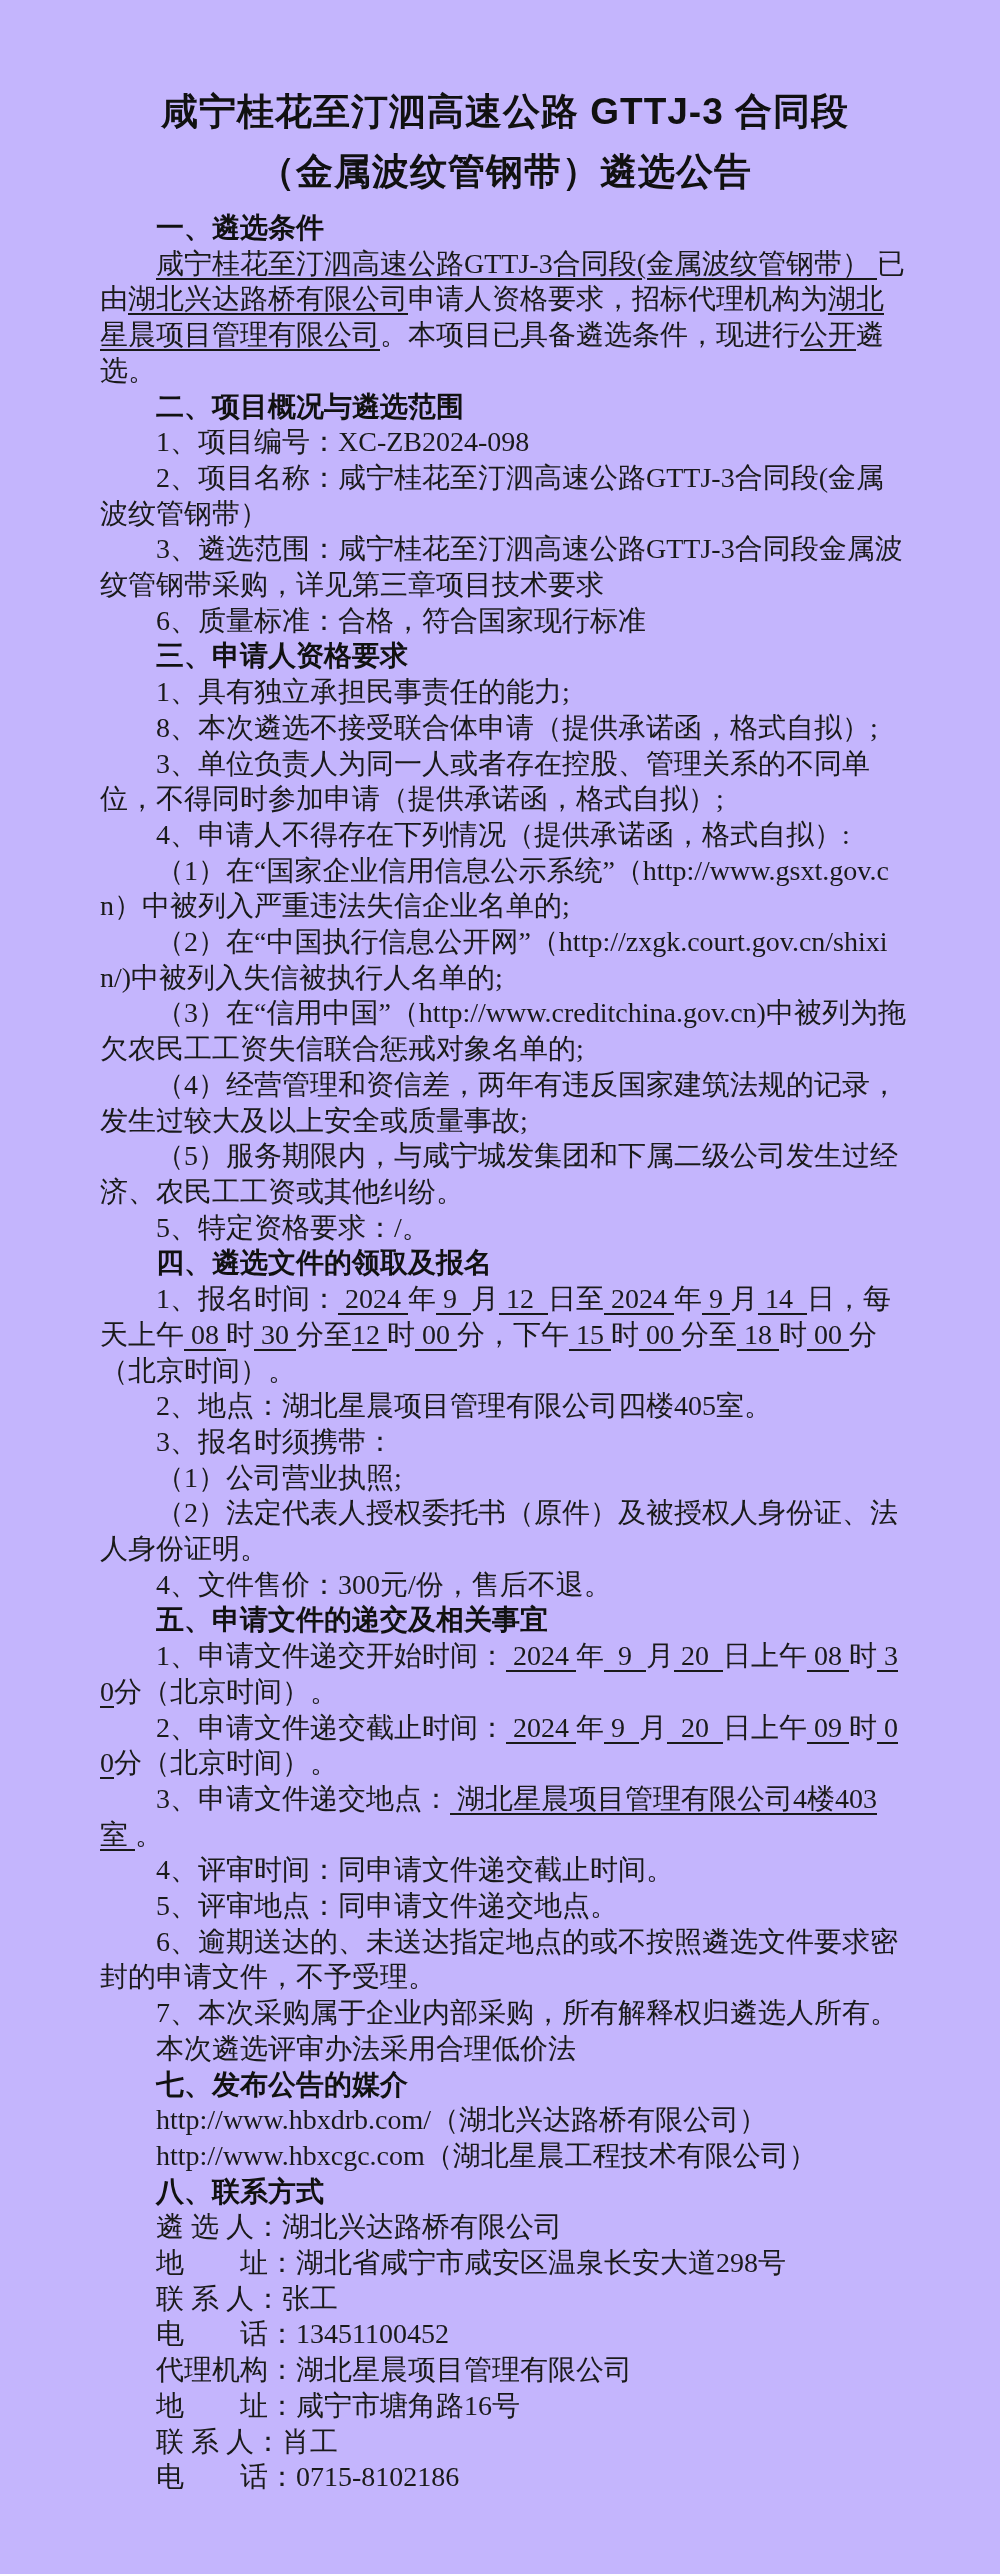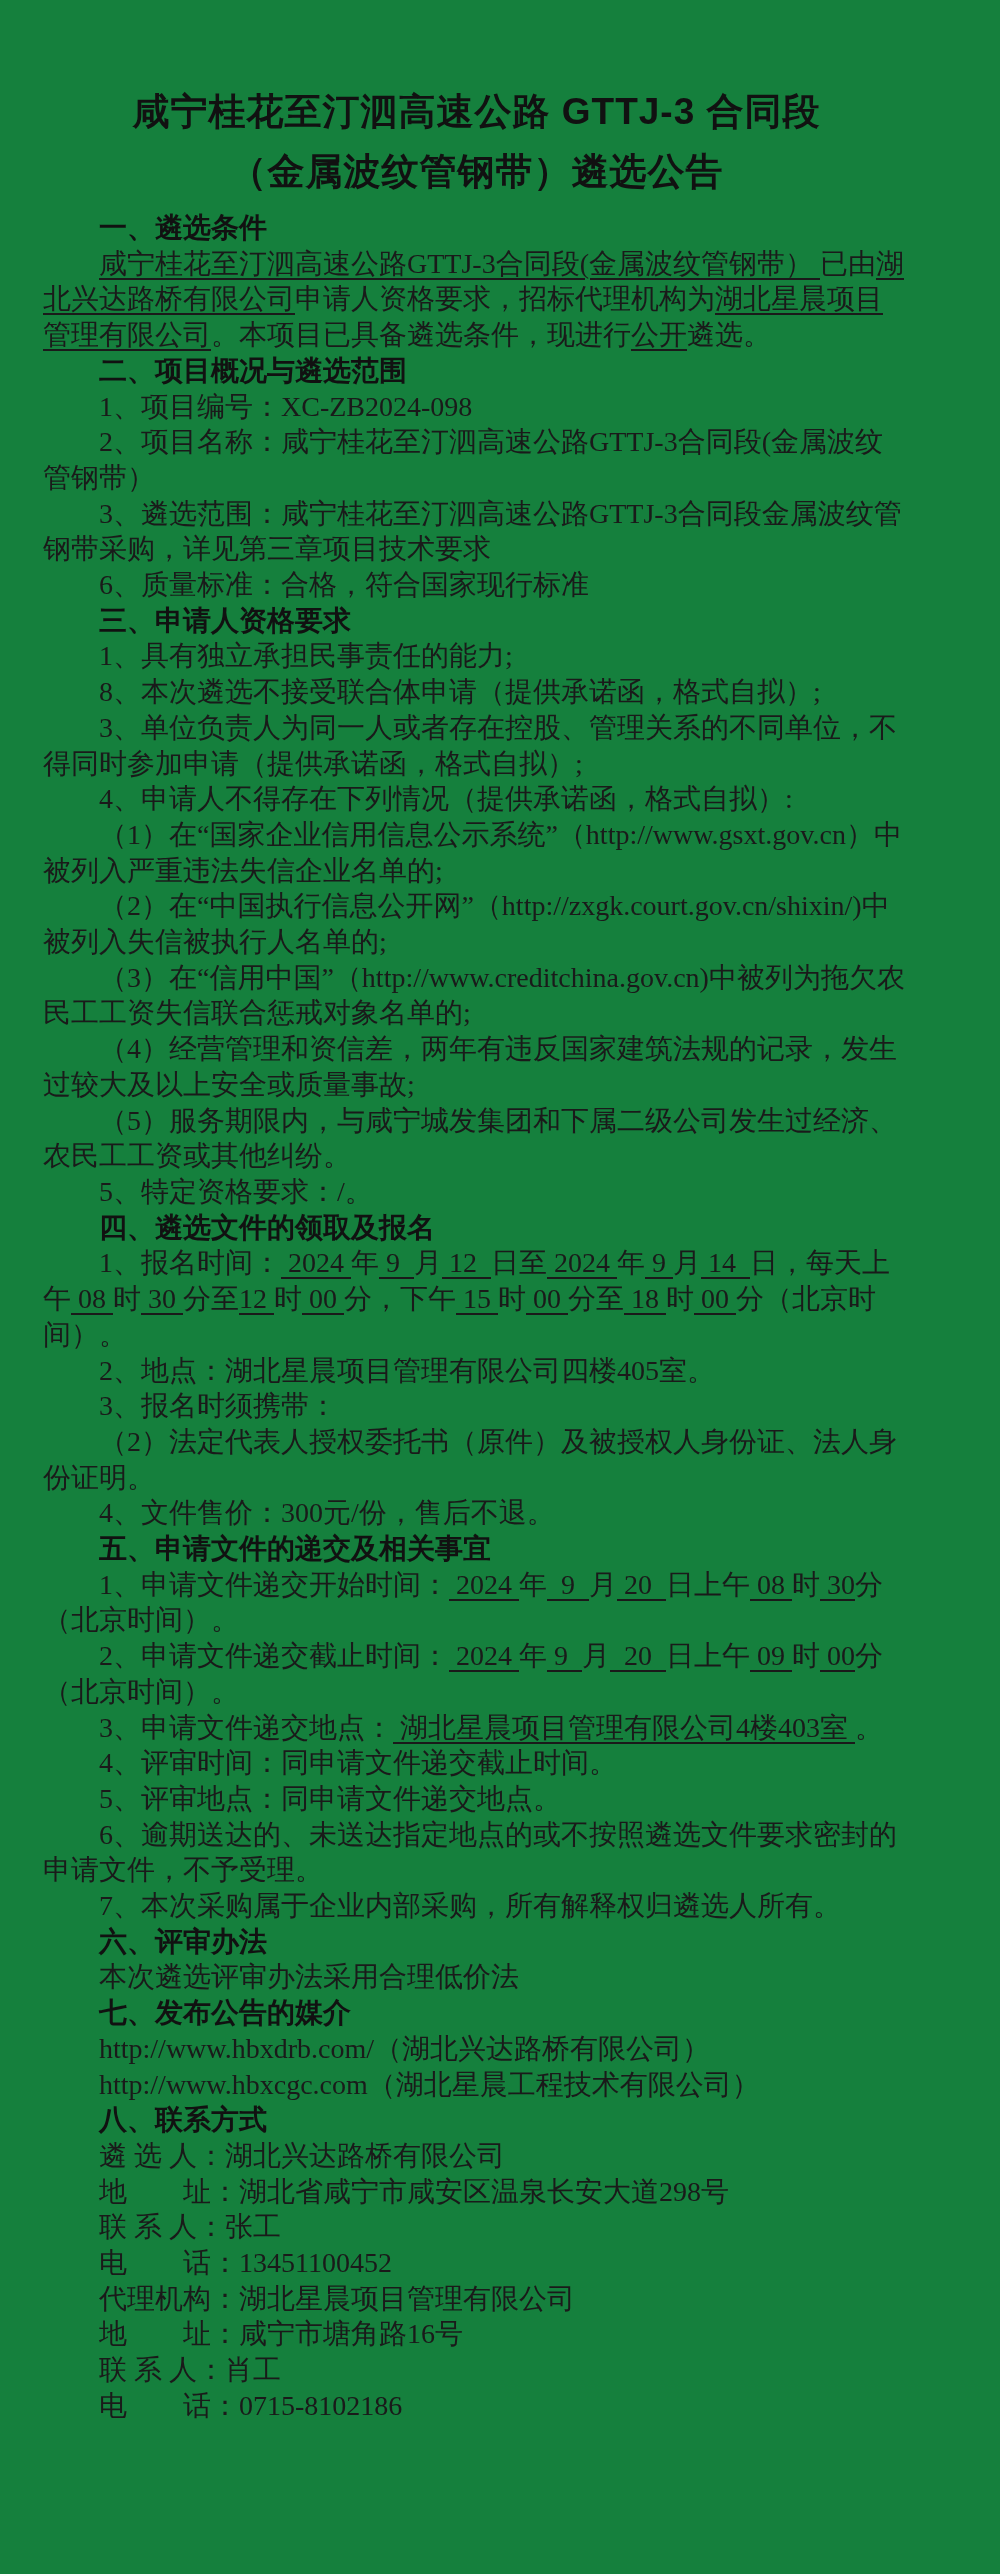--- a/index.html
+++ b/index.html
@@ -5,23 +5,23 @@
   html, body {
     margin: 0;
     padding: 0;
     background: #ffffff;
   }
   .page {
     position: relative;
     width: 1000px;
     height: 2574px;
     margin: 0 auto;
-    background: #15803d;
+    background: #c4b5fd;
     box-sizing: border-box;
-    padding: 82px 90px 0 43px;
+    padding: 82px 90px 0 100px;
     color: #161616;
     overflow: hidden;
   }
   .title {
     text-align: center;
     font-family: "Liberation Sans", "DejaVu Sans", sans-serif;
     font-weight: 800;
     font-size: 37px;
     line-height: 60px;
     letter-spacing: 1px;
@@ -75,31 +75,31 @@
       <p class="para"><span>（1）在“国家企业信用信息公示系统”（http://www.gsxt.gov.cn）中被列入严重违法失信企业名单的;</span></p>
       <p class="para"><span>（2）在“中国执行信息公开网”（http://zxgk.court.gov.cn/shixin/)中被列入失信被执行人名单的;</span></p>
       <p class="para"><span>（3）在“信用中国”（http://www.creditchina.gov.cn)中被列为拖欠农民工工资失信联合惩戒对象名单的;</span></p>
       <p class="para"><span>（4）经营管理和资信差，两年有违反国家建筑法规的记录，发生过较大及以上安全或质量事故;</span></p>
       <p class="para"><span>（5）服务期限内，与咸宁城发集团和下属二级公司发生过经济、农民工工资或其他纠纷。</span></p>
       <p class="para"><span>5、特定资格要求：/。</span></p>
       <p class="heading"><span>四、遴选文件的领取及报名</span></p>
       <p class="para"><span>1、报名时间：</span><span class="u">&nbsp;2024&nbsp;</span><span>年</span><span class="u">&nbsp;9&nbsp;&nbsp;</span><span>月</span><span class="u">&nbsp;12&nbsp;&nbsp;</span><span>日至</span><span class="u">&nbsp;2024&nbsp;</span><span>年</span><span class="u">&nbsp;9&nbsp;</span><span>月</span><span class="u">&nbsp;14&nbsp;&nbsp;</span><span>日，每天上午</span><span class="u">&nbsp;08&nbsp;</span><span>时</span><span class="u">&nbsp;30&nbsp;</span><span>分至</span><span class="u">12&nbsp;</span><span>时</span><span class="u">&nbsp;00&nbsp;</span><span>分，下午</span><span class="u">&nbsp;15&nbsp;</span><span>时</span><span class="u">&nbsp;00&nbsp;</span><span>分至</span><span class="u">&nbsp;18&nbsp;</span><span>时</span><span class="u">&nbsp;00&nbsp;</span><span>分（北京时间）。</span></p>
       <p class="para"><span>2、地点：湖北星晨项目管理有限公司四楼405室。</span></p>
       <p class="para"><span>3、报名时须携带：</span></p>
+      <p class="para"><span>（1）公司营业执照;</span></p>
       <p class="para"><span>（2）法定代表人授权委托书（原件）及被授权人身份证、法人身份证明。</span></p>
       <p class="para"><span>4、文件售价：300元/份，售后不退。</span></p>
       <p class="heading"><span>五、申请文件的递交及相关事宜</span></p>
       <p class="para"><span>1、申请文件递交开始时间：</span><span class="u">&nbsp;2024&nbsp;</span><span>年</span><span class="u">&nbsp;&nbsp;9&nbsp;&nbsp;</span><span>月</span><span class="u">&nbsp;20&nbsp;&nbsp;</span><span>日上午</span><span class="u">&nbsp;08&nbsp;</span><span>时</span><span class="u">&nbsp;30</span><span>分（北京时间）。</span></p>
       <p class="para"><span>2、申请文件递交截止时间：</span><span class="u">&nbsp;2024&nbsp;</span><span>年</span><span class="u">&nbsp;9&nbsp;&nbsp;</span><span>月</span><span class="u">&nbsp;&nbsp;20&nbsp;&nbsp;</span><span>日上午</span><span class="u">&nbsp;09&nbsp;</span><span>时</span><span class="u">&nbsp;00</span><span>分（北京时间）。</span></p>
       <p class="para"><span>3、申请文件递交地点：</span><span class="u">&nbsp;湖北星晨项目管理有限公司4楼403室&nbsp;</span><span>。</span></p>
       <p class="para"><span>4、评审时间：同申请文件递交截止时间。</span></p>
       <p class="para"><span>5、评审地点：同申请文件递交地点。</span></p>
       <p class="para"><span>6、逾期送达的、未送达指定地点的或不按照遴选文件要求密封的申请文件，不予受理。</span></p>
       <p class="para"><span>7、本次采购属于企业内部采购，所有解释权归遴选人所有。</span></p>
-      <p class="heading"><span>六、评审办法</span></p>
       <p class="para"><span>本次遴选评审办法采用合理低价法</span></p>
       <p class="heading"><span>七、发布公告的媒介</span></p>
       <p class="para"><span>http://www.hbxdrb.com/（湖北兴达路桥有限公司）</span></p>
       <p class="para"><span>http://www.hbxcgc.com（湖北星晨工程技术有限公司）</span></p>
       <p class="heading"><span>八、联系方式</span></p>
       <p class="para"><span>遴 选 人：湖北兴达路桥有限公司</span></p>
       <p class="para"><span>地　　址：湖北省咸宁市咸安区温泉长安大道298号</span></p>
       <p class="para"><span>联 系 人：张工</span></p>
       <p class="para"><span>电　　话：13451100452</span></p>
       <p class="para"><span>代理机构：湖北星晨项目管理有限公司</span></p>

